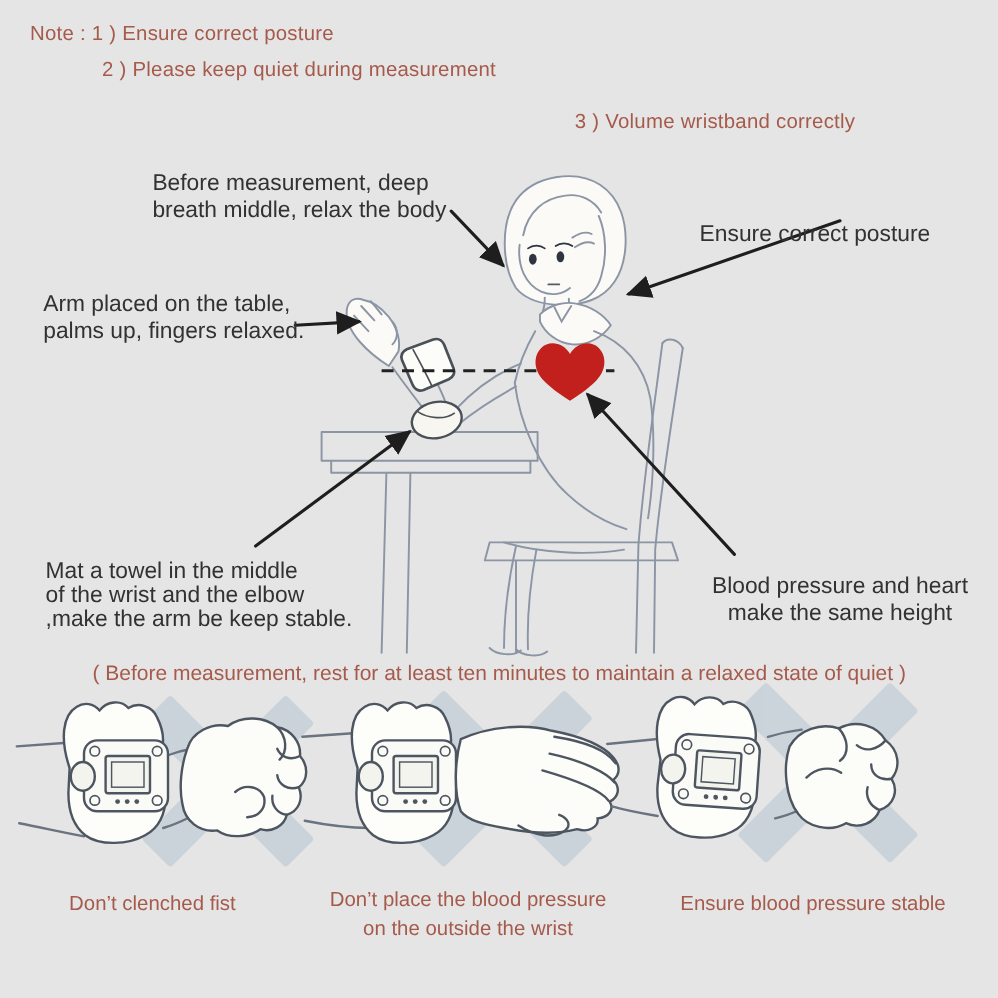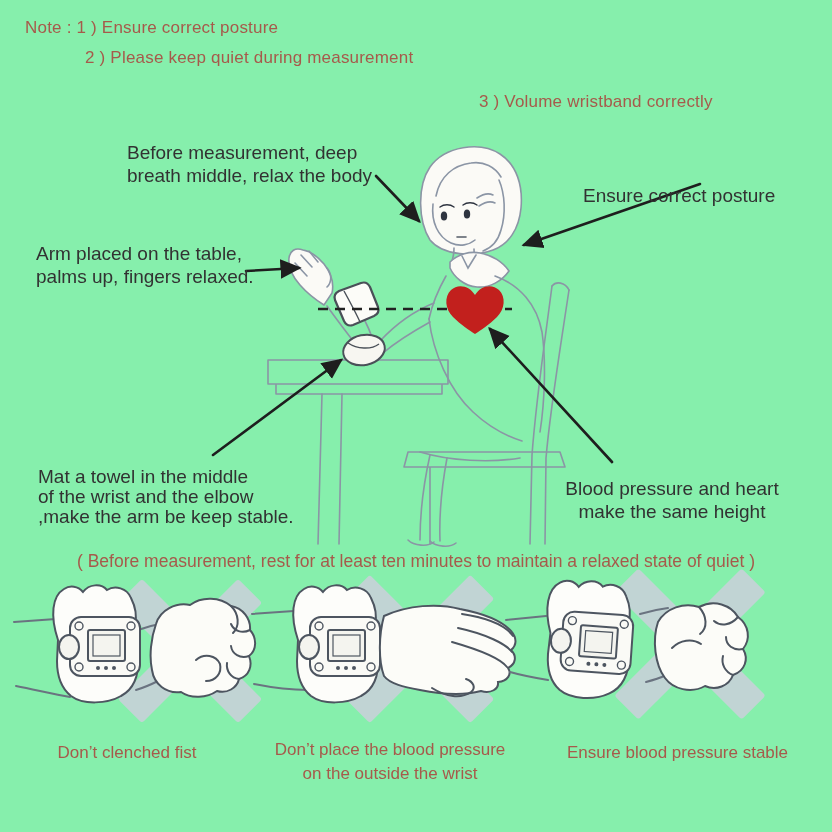--- a/index.html
+++ b/index.html
@@ -1,31 +1,31 @@
 <!DOCTYPE html>
 <html><head>
 <meta charset="utf-8">
 <style>
   html,body{margin:0;padding:0;}
   .canvas{
-    position:relative;width:832px;height:832px;background:#86efac;overflow:hidden;
+    position:relative;width:832px;height:832px;background:#e5e5e5;overflow:hidden;
     font-family:"Liberation Sans",sans-serif;color:#323232;
   }
   .art{position:absolute;left:0;top:0;width:832px;height:832px;}
   .txt{position:absolute;white-space:pre-line;}
   .note{color:#a65a4b;font-size:17px;letter-spacing:.2px;}
   .note1{left:25px;top:18px;}
   .note2a{left:85px;top:48px;}
   .note2b{left:479px;top:48px;margin-top:44px;}
   .ann{font-size:19px;line-height:23px;color:#323232;}
   .deep{left:127px;top:141px;}
   .posture{left:583px;top:160px;margin-top:24px;}
   .armplaced{left:36px;top:242px;}
   .towelnote{left:38px;top:467px;line-height:20px;}
-  .heartnote{left:548px;top:477px;width:248px;text-align:center;}
+  .heartnote{left:576px;top:477px;width:248px;text-align:center;}
   .rest{left:0;top:551px;width:832px;text-align:center;color:#a65a4b;font-size:17.5px;}
   .cap{position:absolute;color:#a65a4b;font-size:17px;text-align:center;white-space:pre-line;line-height:24px;}
   .cap1{left:22px;top:741px;width:210px;}
   .cap2{left:245px;top:738px;width:290px;}
   .cap3{left:535px;top:741px;width:285px;}
 </style>
 </head>
 <body>
 
 <div class="canvas">

